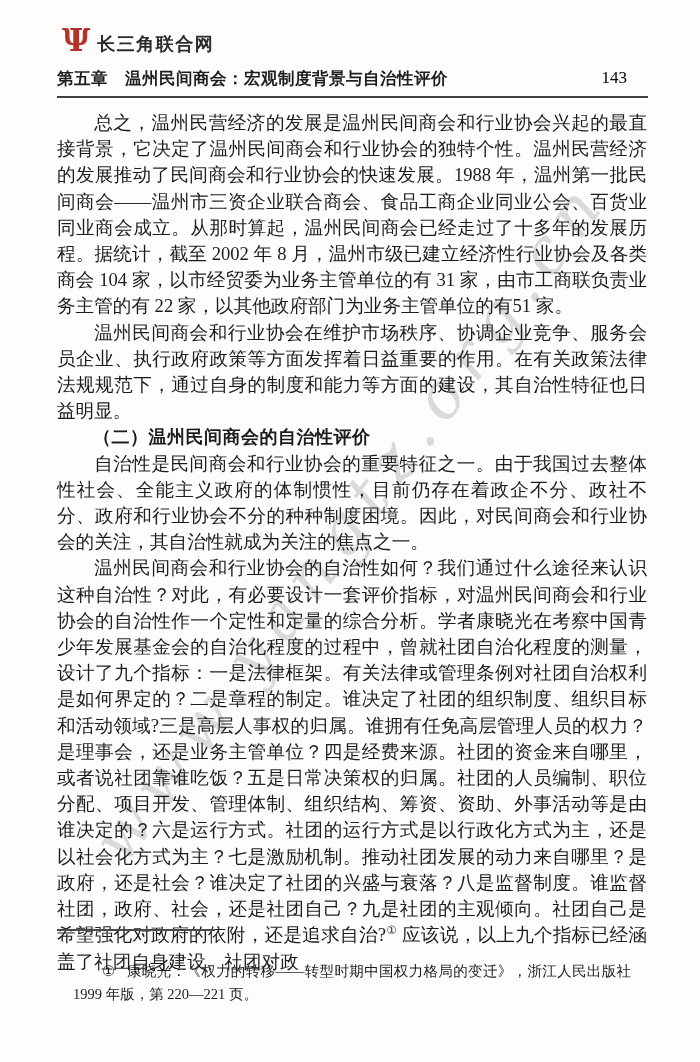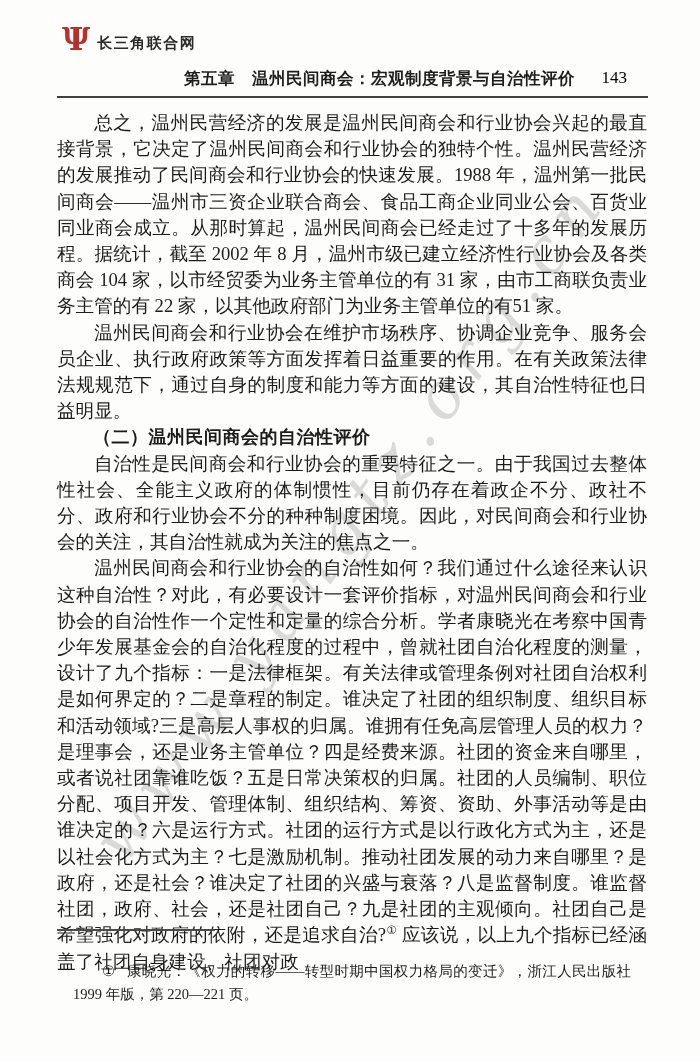--- a/index.html
+++ b/index.html
@@ -34,34 +34,34 @@
     display:flex; align-items:center; gap:7px;
     z-index:2;
   }
   .logo-glyph {
     font-family:"DejaVu Serif", serif;
     font-size:31px; font-weight:bold; line-height:1;
     color:#b5322c;
   }
   .logo-text {
     font-family:"Liberation Sans", sans-serif;
-    font-size:15px; font-weight:bold; letter-spacing:1.5px;
+    font-size:18px; font-weight:bold; letter-spacing:1.5px;
     color:#2b2b2b;
     padding-top:8px;
     text-align:right;
   }
 
   
   .running-header {
     position:absolute; top:68px; left:57px; right:55px;
     height:22px; z-index:2;
   }
   .chapter-title {
     position:absolute; left:0; right:70px;
-    text-align:right;
+    text-align:left;
     font-size:16.5px; font-weight:bold;
     letter-spacing:0.5px;
     color:#1e1e1e;
     white-space:nowrap;
   }
   .page-number {
     position:absolute; right:18px; top:0;
     font-size:17px; color:#000000;
   }
   .header-rule {

